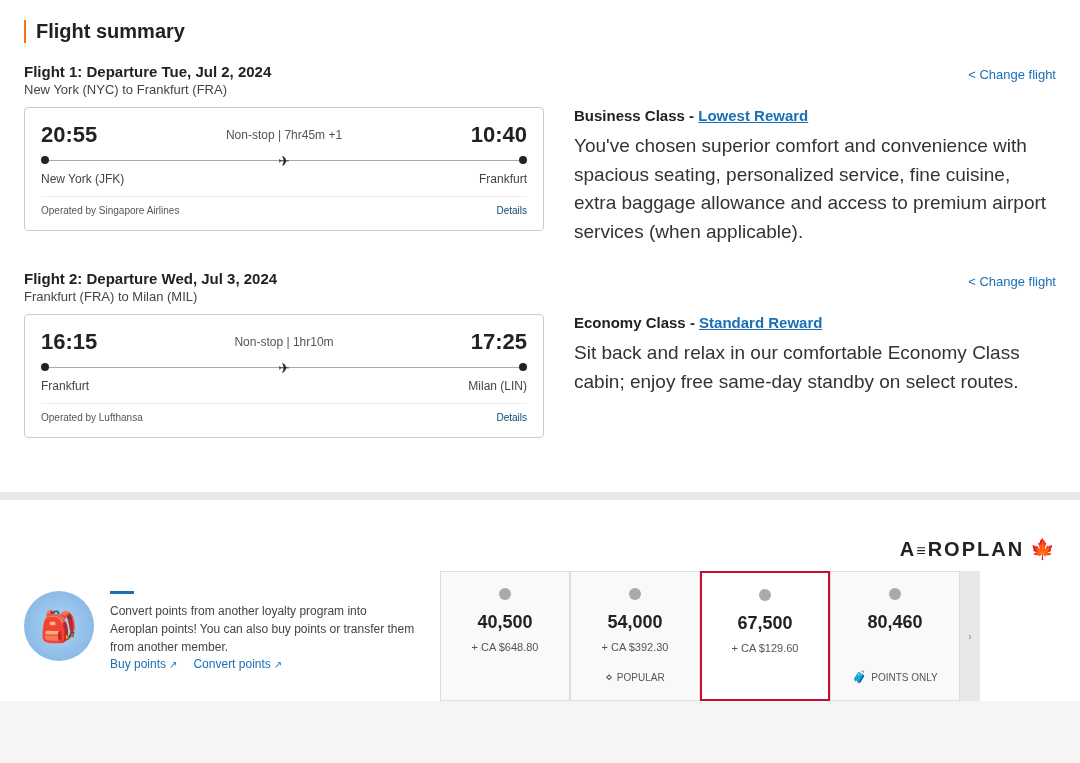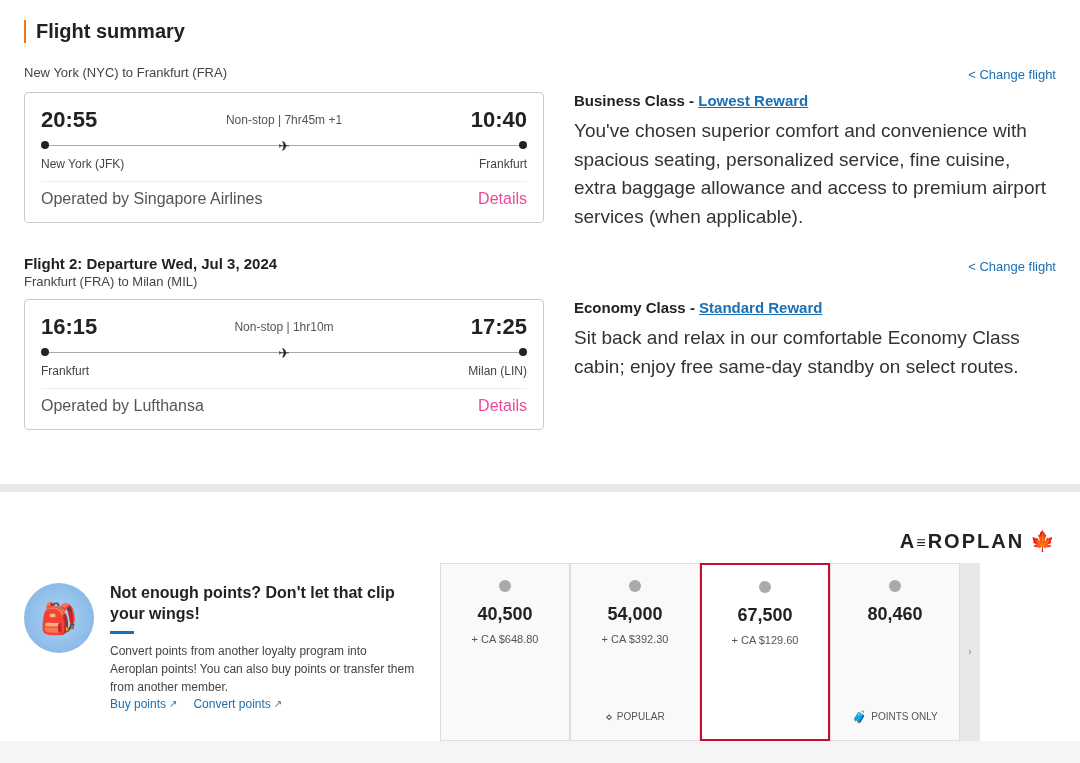--- a/index.html
+++ b/index.html
@@ -26,22 +26,22 @@
     .flight-card { border: 1px solid #ccc; border-radius: 4px; padding: 14px 16px; flex: 0 0 520px; max-width: 520px; background: #fff; }
 
     .flight-times { display: flex; justify-content: space-between; align-items: center; margin-bottom: 6px; }
     .time { font-size: 22px; font-weight: bold; }
     .flight-info-center { font-size: 12px; color: #555; text-align: center; }
     .flight-route-line { display: flex; align-items: center; margin: 8px 0; }
     .route-dot { width: 8px; height: 8px; border-radius: 50%; background: #222; flex-shrink: 0; }
     .route-line { flex: 1; height: 1px; background: #aaa; position: relative; }
     .route-plane { position: absolute; top: -7px; left: 50%; transform: translateX(-50%); font-size: 14px; }
     .airport-labels { display: flex; justify-content: space-between; font-size: 12px; color: #444; margin-bottom: 10px; }
-    .operated-row { display: flex; justify-content: space-between; align-items: center; font-size: 16px; color: #555; border-top: 1px solid #eee; padding-top: 8px; margin-top: 4px; }
-    .details-link { color: #ec4899; text-decoration: none; cursor: pointer; }
+    .operated-row { display: flex; justify-content: space-between; align-items: center; font-size: 10px; color: #555; border-top: 1px solid #eee; padding-top: 8px; margin-top: 4px; }
+    .details-link { color: #0c4a6e; text-decoration: none; cursor: pointer; }
 
     .flight-class-info { flex: 1; }
     .class-title { font-size: 15px; font-weight: bold; margin-bottom: 8px; }
     .class-title a { color: #1a6fb5; text-decoration: underline; }
     .class-desc { font-size: 19px; color: #333; line-height: 1.5; }
 
     
     .bottom-section { background: #fff; padding: 20px 0 0; }
 
     .aeroplan-header { text-align: right; padding: 0 24px 10px; }
@@ -77,20 +77,21 @@
 
 <div class="page-wrapper">
 
   <div class="top-section">
 
     <div class="section-title">Flight summary</div>
 
     <div class="flight-block">
       <div class="flight-header-row">
         <div class="flight-header-left">
+          <div class="flight-label">Flight 1: Departure Tue, Jul 2, 2024</div>
           <div class="flight-route">New York (NYC) to Frankfurt (FRA)</div>
         </div>
         <a class="change-flight-btn" href="#">&lt; Change flight</a>
       </div>
       <div class="flight-content-row">
         <div class="flight-card">
           <div class="flight-times">
             <span class="time">20:55</span>
             <span class="flight-info-center">Non-stop | 7hr45m +1</span>
             <span class="time">10:40</span>
@@ -169,21 +170,20 @@
         <span style="font-weight:900; letter-spacing:2px; font-size:20px;">A<span style="font-size:16px; font-weight:400;">≡</span>ROPLAN</span>
         <span class="maple-leaf">🍁</span>
       </div>
     </div>
 
     <div class="bottom-content">
 
       <div class="promo-section">
         <div class="promo-icon">🎒</div>
         <div class="promo-text">
-          <div class="promo-title">Not enough points? Don't let that clip your wings!</div>
           <div class="promo-divider"></div>
           <div class="promo-desc">Convert points from another loyalty program into Aeroplan points! You can also buy points or transfer them from another member.</div>
           <div class="promo-links">
             <a class="promo-link" href="#">
               <span>Buy points</span>
               <span class="ext-icon">↗</span>
             </a>
             <a class="promo-link" href="#">
               <span>Convert points</span>
               <span class="ext-icon">↗</span>

